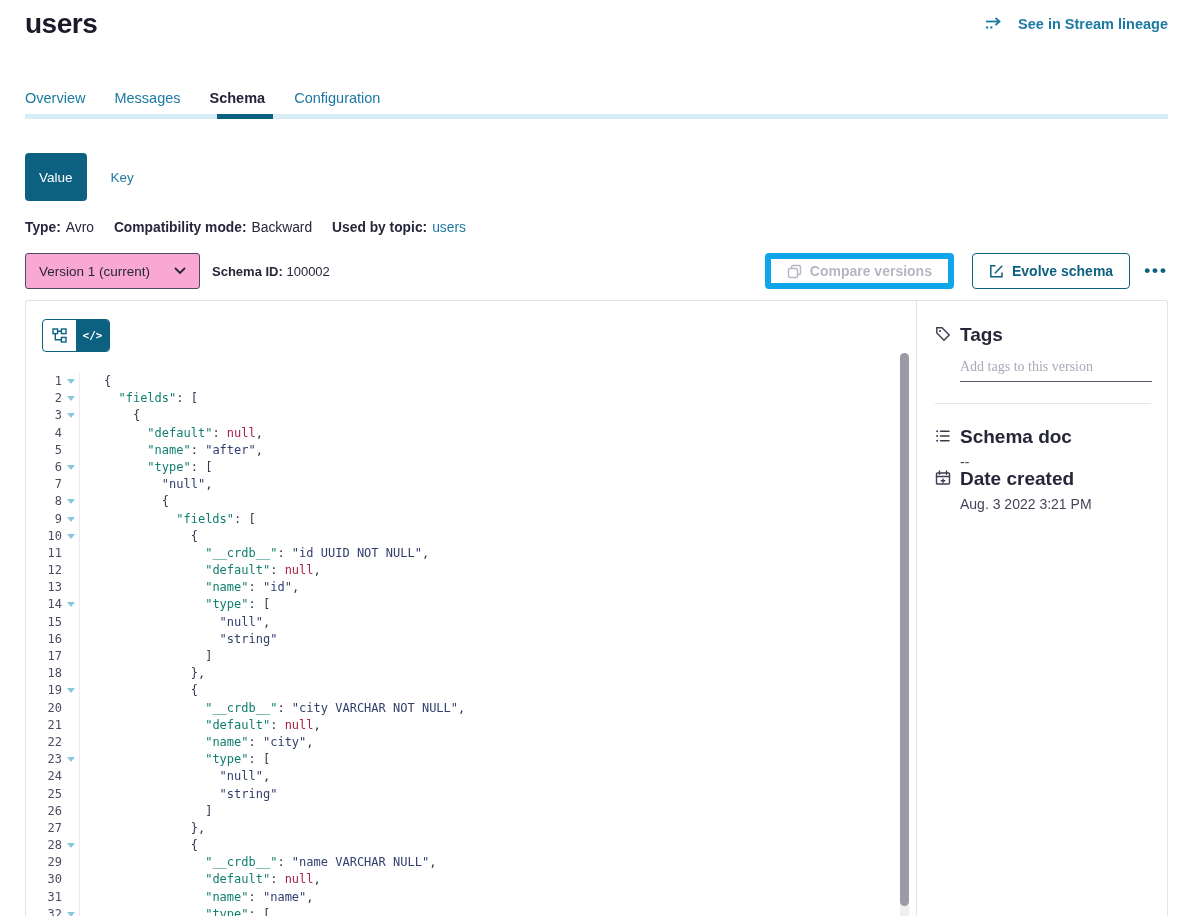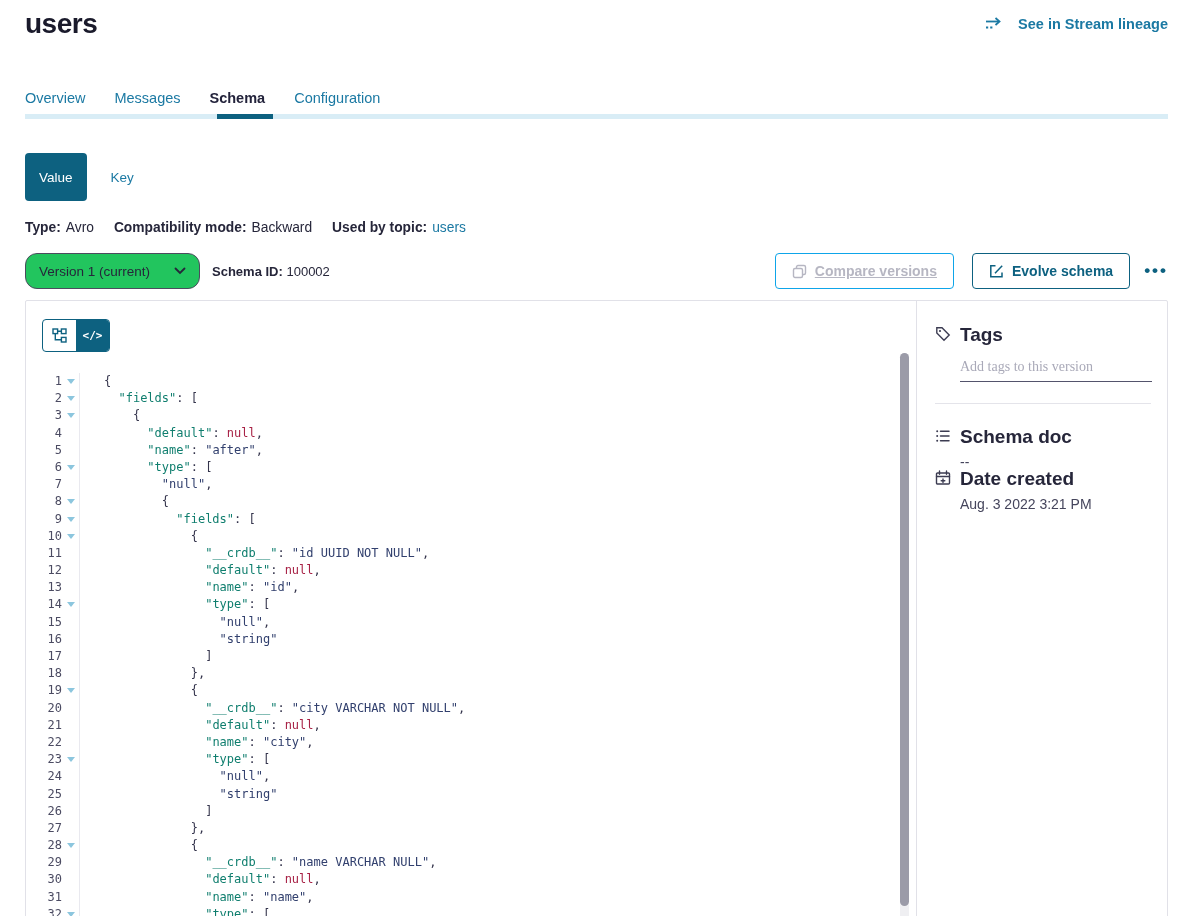--- a/index.html
+++ b/index.html
@@ -31,30 +31,30 @@
 
   
   .meta { position:absolute; left:25px; top:220px; font-size:13.8px; display:flex; gap:10px; }
   .meta b { font-weight:700; }
   .meta .grp { display:flex; gap:5px; margin-right:10px; }
   .meta a { color:var(--link); text-decoration:none; cursor:pointer; }
 
   
   .vbar { position:absolute; left:25px; right:21px; top:253px; height:36px;
           display:flex; align-items:center; }
-  .vselect { width:175px; height:36px; border:1px solid #4c4c5e; border-radius:12px;
+  .vselect { width:175px; height:36px; border:1px solid #4c4c5e; border-radius:3px;
              display:flex; align-items:center; justify-content:space-between;
-             padding:0 13px; font-size:13.5px; cursor:pointer; background:#22c55e; }
+             padding:0 13px; font-size:13.5px; cursor:pointer; background:#f9a8d4; }
   .schemaid { margin-left:12px; font-size:13px; }
   .schemaid b { font-weight:700; }
   .vbar .spacer { flex:1; }
   .btn-outline { display:flex; align-items:center; gap:8px; height:36px; padding:0 16px;
                  border-radius:4px; background:#fff; font-size:14px; font-weight:600;
                  font-family:inherit; cursor:pointer; }
-  .btn-compare { border:1px solid #0ea5e9; color:#b6b6c2; margin-right:18px; cursor:default;text-decoration:underline; }
+  .btn-compare { border:6px solid #0ea5e9; color:#b6b6c2; margin-right:18px; cursor:default; }
   .btn-evolve  { border:1px solid var(--primary); color:var(--primary); }
   .more { margin-left:14px; color:var(--primary); font-size:17px; letter-spacing:2px;
           font-weight:700; cursor:pointer; line-height:36px; }
 
   
   .card { position:absolute; left:25px; top:300px; width:1143px; height:700px;
           border:1px solid #e1e1e8; border-radius:2px; background:#fff; display:flex; }
   .code-pane { position:relative; width:893px; border-right:1px solid #e1e1e8; overflow:hidden; }
 
   .segctl { position:absolute; left:16px; top:18px; display:flex; height:33px;

